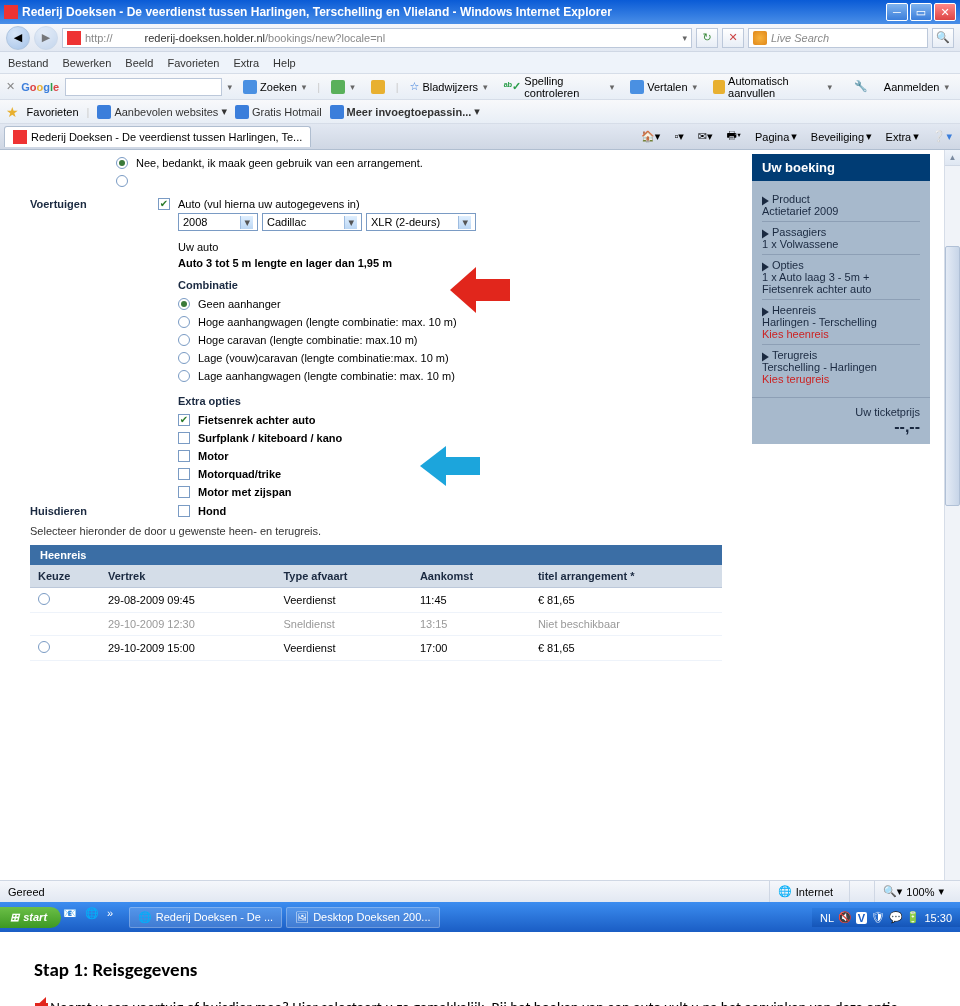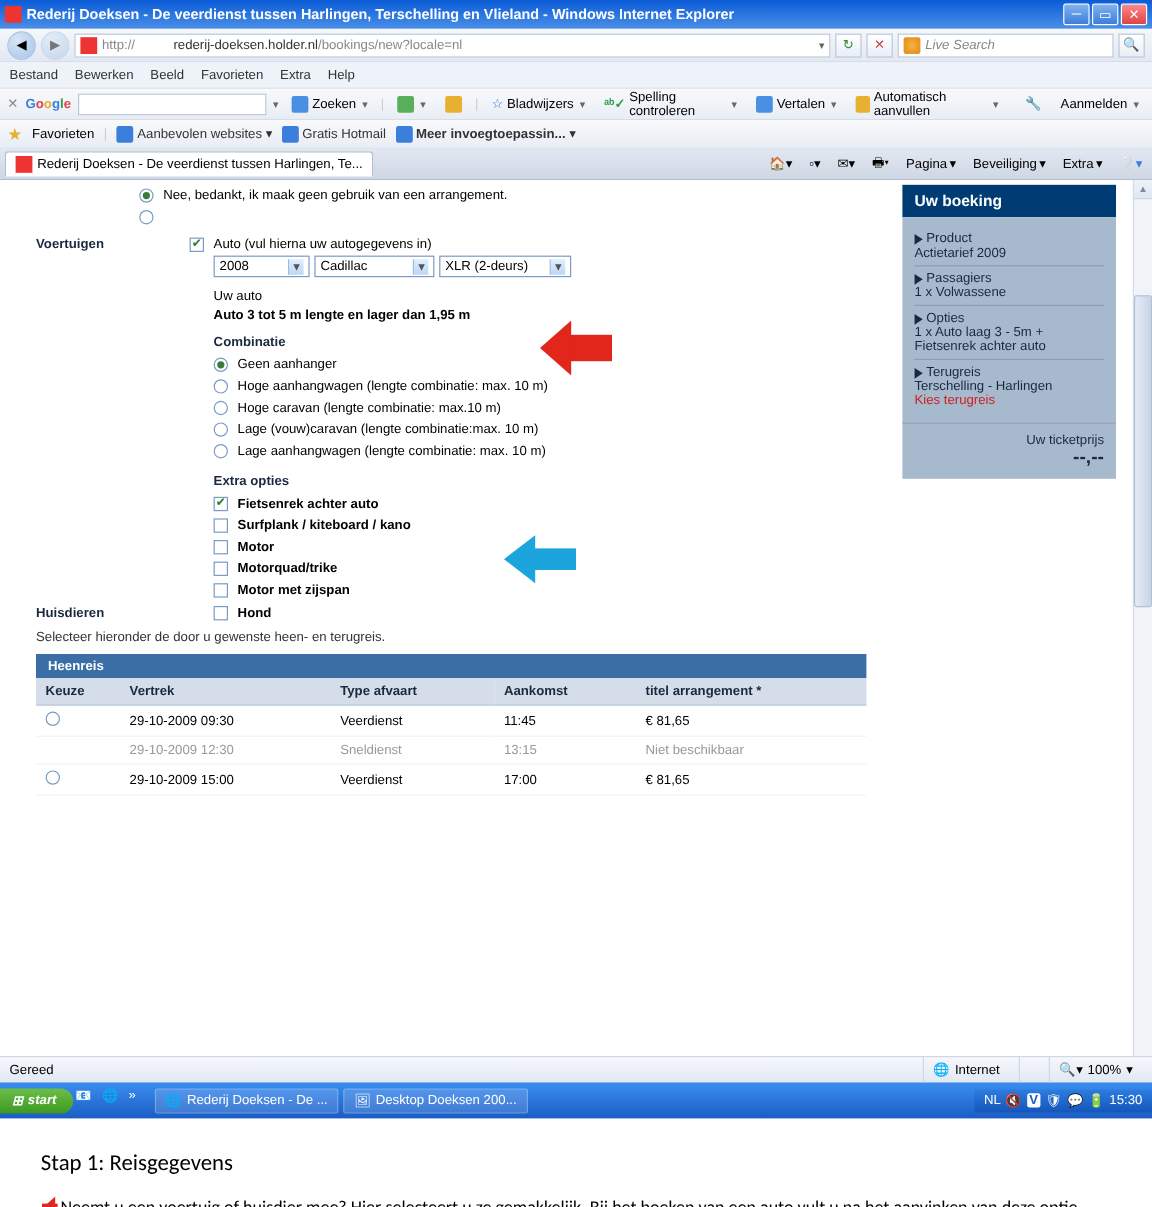--- a/index.html
+++ b/index.html
@@ -78,31 +78,31 @@
   table.sched tr.disabled td{color:#999;}
   
   .statusbar{height:22px;background:linear-gradient(#f5f7fb,#e2e8f2);border-top:1px solid #cfd7e4;display:flex;align-items:center;padding:0 8px;font-size:11px;gap:8px;}
   .statusbar .seg{border-left:1px solid #cfd7e4;padding:0 8px;height:100%;display:flex;align-items:center;gap:4px;}
   .statusbar .fill{flex:1;}
   
   .taskbar{height:30px;background:linear-gradient(#3c8df0,#1a5dc4);display:flex;align-items:center;color:#fff;font-size:11px;}
   .start{background:linear-gradient(#6bbf47,#3d9822);padding:4px 14px 4px 10px;border-radius:0 14px 14px 0;font-style:italic;font-weight:bold;display:flex;align-items:center;gap:4px;}
   .tbico{width:18px;height:20px;margin:0 2px;display:inline-block;}
   .taskbtn{background:rgba(255,255,255,0.15);border:1px solid rgba(255,255,255,0.25);padding:3px 8px;margin:0 2px;border-radius:2px;display:flex;align-items:center;gap:4px;}
-  .tray{margin-left:auto;background:linear-gradient(#2d7ce0,#1555b8);padding:3px 8px;display:flex;align-items:center;gap:4px;}
+  .tray{margin-left:auto;background:linear-gradient(#2d7ce0,#1555b8);padding:3px 8px;display:flex;align-items:flex-end;gap:4px;}
   
   .big-arrow-red{position:absolute;left:450px;top:117px;width:60px;height:46px;}
   .big-arrow-red::before{content:"";position:absolute;right:0;top:12px;width:36px;height:22px;background:#e1261c;}
   .big-arrow-red::after{content:"";position:absolute;left:0;top:0;border-top:23px solid transparent;border-bottom:23px solid transparent;border-right:26px solid #e1261c;}
   .big-arrow-blue{position:absolute;left:420px;top:296px;width:60px;height:40px;}
   .big-arrow-blue::before{content:"";position:absolute;right:0;top:11px;width:36px;height:18px;background:#1ca5dc;}
   .big-arrow-blue::after{content:"";position:absolute;left:0;top:0;border-top:20px solid transparent;border-bottom:20px solid transparent;border-right:26px solid #1ca5dc;}
   
   .doc { padding: 26px 34px; font-family: Calibri, Arial, sans-serif; }
-  .doc h2 { font-size:19px; font-weight:normal; margin-bottom:16px;}
+  .doc h2 { font-size:19px; font-weight:bold; margin-bottom:16px;}
   .doc p { font-size:15px; line-height:1.45; margin-bottom:14px;}
   .small-arrow{display:inline-block;position:relative;width:24px;height:22px;vertical-align:middle;margin-right:2px;margin-bottom:14px;}
   .small-arrow::before{content:"";position:absolute;right:0;top:6px;width:13px;height:10px;}
   .small-arrow::after{content:"";position:absolute;left:0;top:0;border-top:11px solid transparent;border-bottom:11px solid transparent;}
   .small-arrow.red::before{background:#e1261c;} .small-arrow.red::after{border-right:12px solid #e1261c;}
   .pflex{display:flex;align-items:flex-start;}
   .scrollbar-v{position:absolute;right:0;top:0;width:16px;height:100%;background:#f0f3f8;border-left:1px solid #d6dde8;}
   .scrollbar-v .tr{height:16px;background:linear-gradient(#eef3fa,#dfe7f2);border-bottom:1px solid #cfd7e4;display:flex;align-items:center;justify-content:center;font-size:8px;color:#7a8aa0;}
   .scrollbar-v .thumb{margin-top:80px;height:260px;background:linear-gradient(90deg,#e4ebf5,#c7d5e8);border:1px solid #b0c0d6;border-radius:2px;}
 </style>
@@ -329,21 +329,21 @@
         <tbody>
             <tr>
           <th style="width:70px">Keuze</th>
           <th>Vertrek</th>
           <th>Type afvaart</th>
           <th>Aankomst</th>
           <th>titel arrangement *</th>
         </tr>
         <tr>
           <td><span class="radio"></span></td>
-          <td>29-10-2009 09:30</td>
+          <td>29-08-2009 09:45</td>
           <td>Veerdienst</td>
           <td>11:45</td>
           <td>€ 81,65</td>
         </tr>
         <tr class="disabled">
           <td></td>
           <td>29-10-2009 12:30</td>
           <td>Sneldienst</td>
           <td>13:15</td>
           <td>Niet beschikbaar</td>
@@ -358,20 +358,21 @@
       </tbody>
         </table>
     </div>
 
     <div class="sidebar">
       <div class="sb-head">Uw boeking</div>
       <div class="sb-body">
         <div class="sb-item"><span class="arw">▶</span><span class="t">Product</span><br><span class="v">Actietarief 2009</span></div>
         <div class="sb-item"><span class="arw">▶</span><span class="t">Passagiers</span><br><span class="v">1 x Volwassene</span></div>
         <div class="sb-item"><span class="arw">▶</span><span class="t">Opties</span><br><span class="v">1 x Auto laag 3 - 5m + Fietsenrek achter auto</span></div>
+        <div class="sb-item"><span class="arw">▶</span><span class="t">Heenreis</span><br><span class="v">Harlingen - Terschelling</span><br><span class="red">Kies heenreis</span></div>
         <div class="sb-item"><span class="arw">▶</span><span class="t">Terugreis</span><br><span class="v">Terschelling - Harlingen</span><br><span class="red">Kies terugreis</span></div>
       </div>
       <div class="sb-foot">
         <div>Uw ticketprijs</div>
         <div class="big">--,--</div>
       </div>
     </div>
   </div>
 </div>
 

